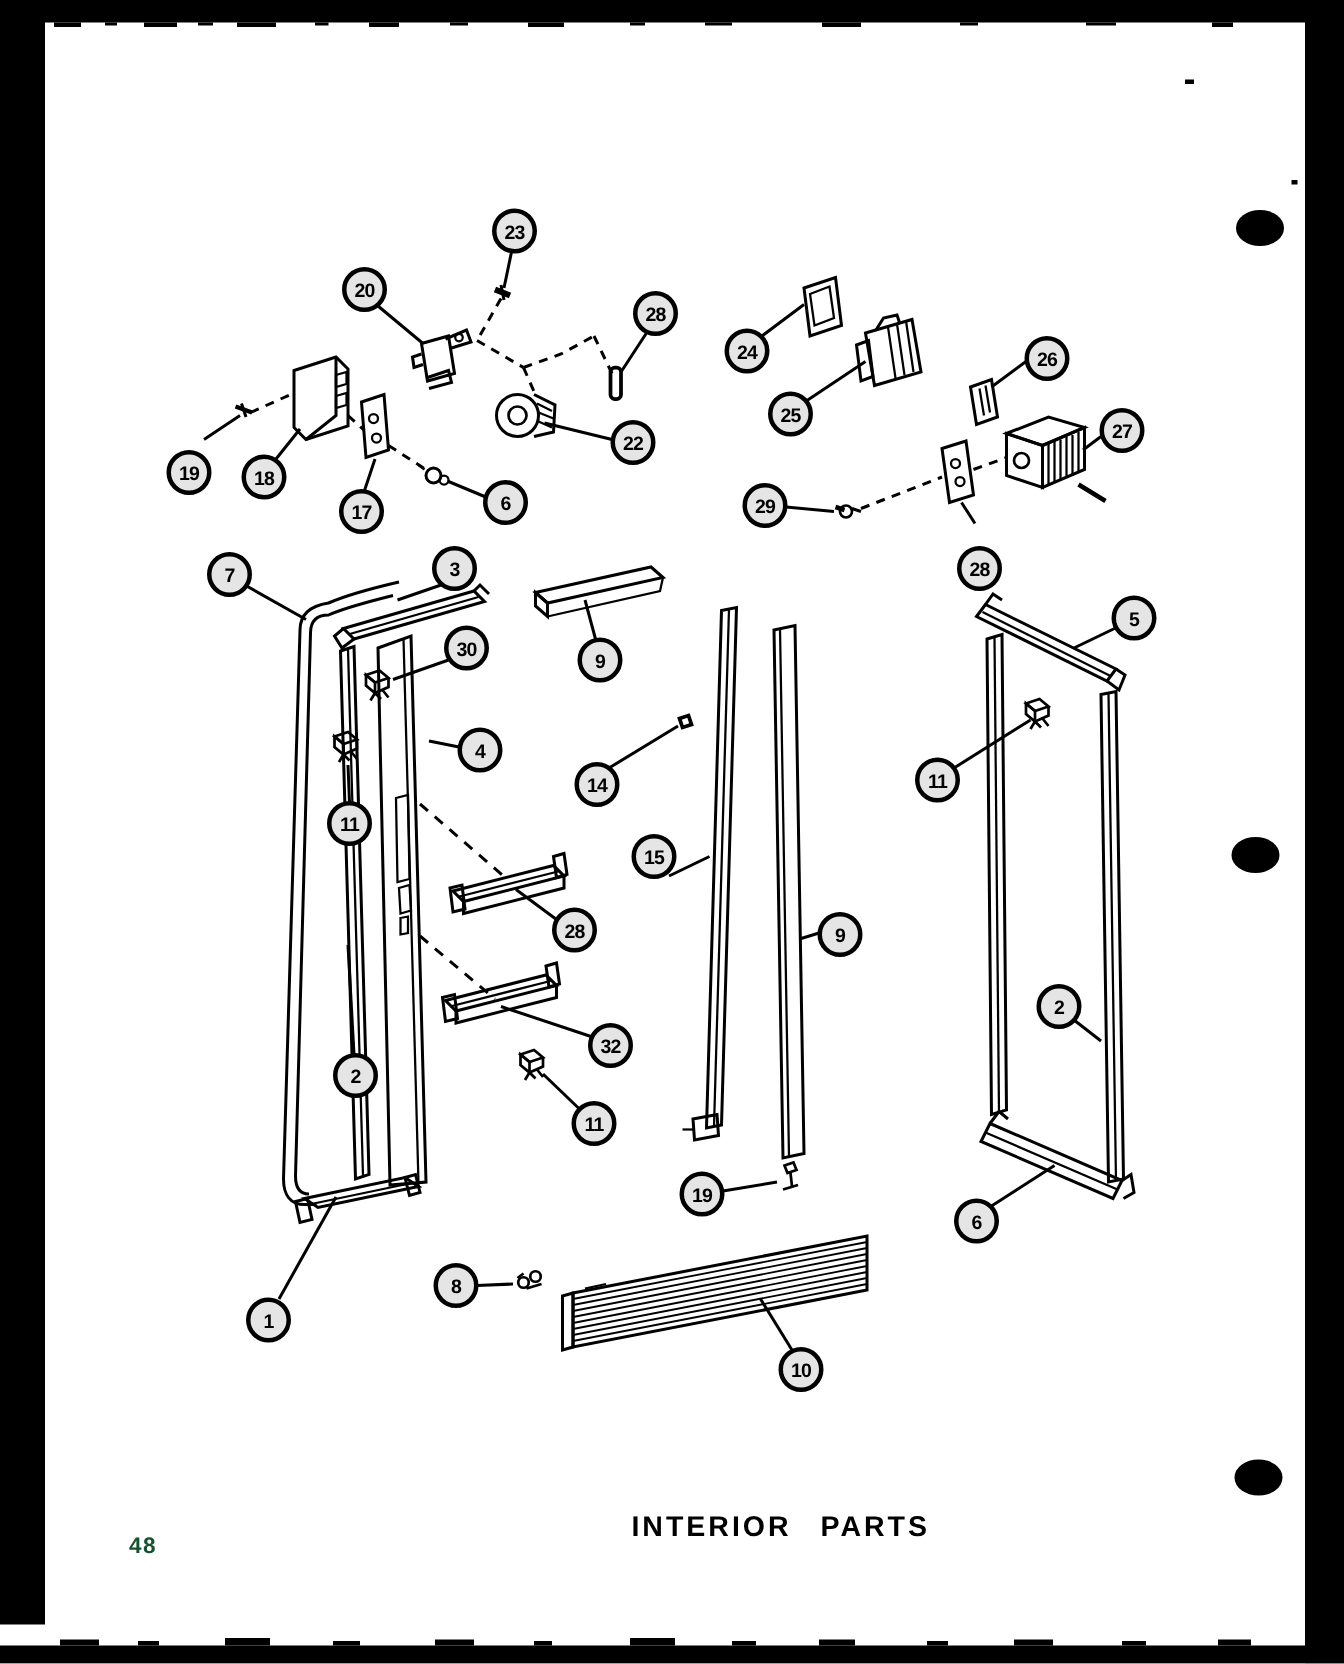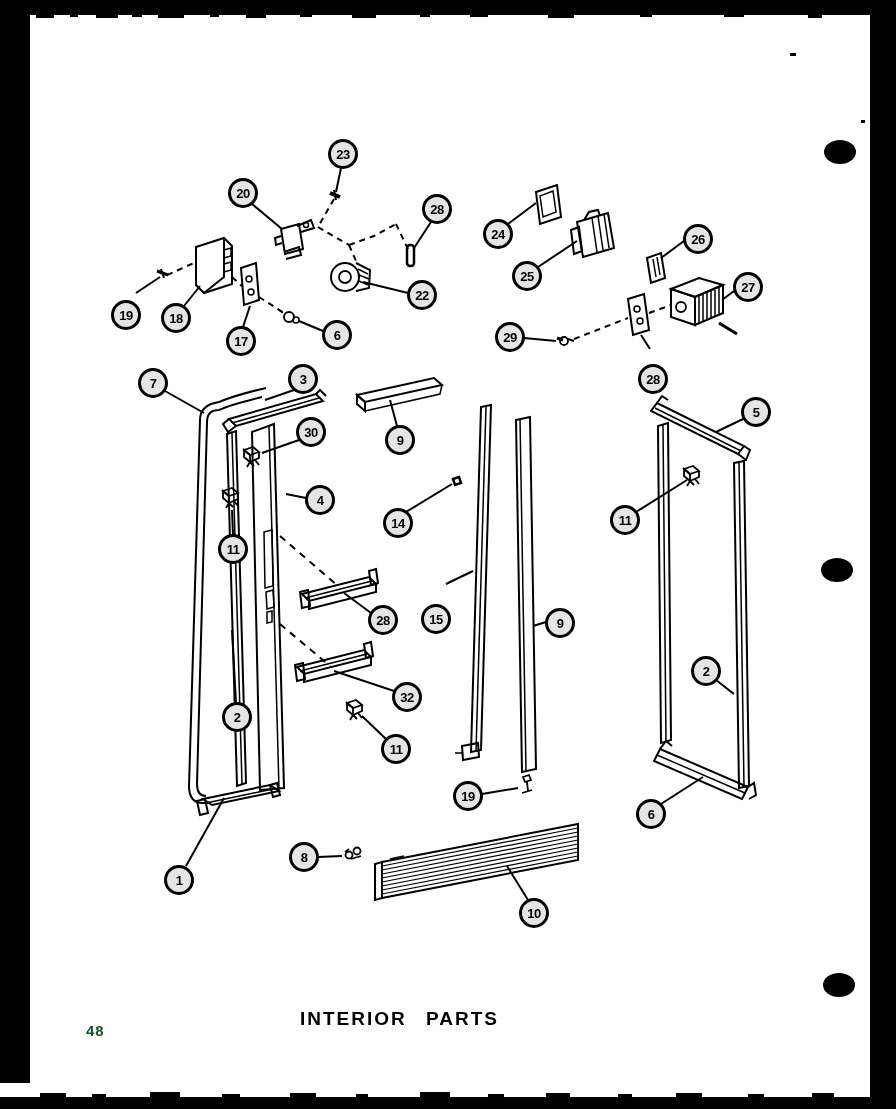--- a/index.html
+++ b/index.html
@@ -9,21 +9,21 @@
   }
   #art{position:absolute;left:0;top:0;}
   .co{
     position:absolute;width:30px;height:30px;box-sizing:border-box;
     border:3px solid #000;border-radius:50%;background:#e5e5e5;
     display:flex;align-items:center;justify-content:center;
     font-weight:bold;font-size:13px;letter-spacing:-0.5px;color:#000;
     font-family:"Liberation Sans",sans-serif;z-index:3;
   }
   .title{
-    position:absolute;left:300px;top:1008px;width:320px;text-align:left;
+    position:absolute;left:300px;top:1008px;width:320px;text-align:right;
     font-size:19px;font-weight:bold;letter-spacing:2px;word-spacing:12px;
     color:#000;z-index:2;
   }
   .pagenum{
     position:absolute;left:86px;top:1022px;font-size:15px;font-weight:bold;
     letter-spacing:1px;color:#14532d;z-index:2;
   }
 </style>
 </head>
 <body>
@@ -335,21 +335,21 @@
   <div class="co" style="left:138px;top:368px">7</div>
   <div class="co" style="left:289px;top:842px">8</div>
   <div class="co" style="left:385px;top:425px">9</div>
   <div class="co" style="left:519px;top:898px">10</div>
   <div class="co" style="left:218px;top:534px">11</div>
   <div class="co" style="left:610px;top:505px">11</div>
   <div class="co" style="left:381px;top:734px">11</div>
   <div class="co" style="left:453px;top:781px">19</div>
   <div class="co" style="left:545px;top:608px">9</div>
   <div class="co" style="left:383px;top:508px">14</div>
-  <div class="co" style="left:421px;top:604px">15</div>
+  <div class="co" style="left:421px;top:556px">15</div>
   <div class="co" style="left:322px;top:320px">6</div>
   <div class="co" style="left:226px;top:326px">17</div>
   <div class="co" style="left:161px;top:303px">18</div>
   <div class="co" style="left:111px;top:300px">19</div>
   <div class="co" style="left:228px;top:178px">20</div>
   <div class="co" style="left:422px;top:194px">28</div>
   <div class="co" style="left:407px;top:280px">22</div>
   <div class="co" style="left:328px;top:139px">23</div>
   <div class="co" style="left:483px;top:219px">24</div>
   <div class="co" style="left:512px;top:261px">25</div>

